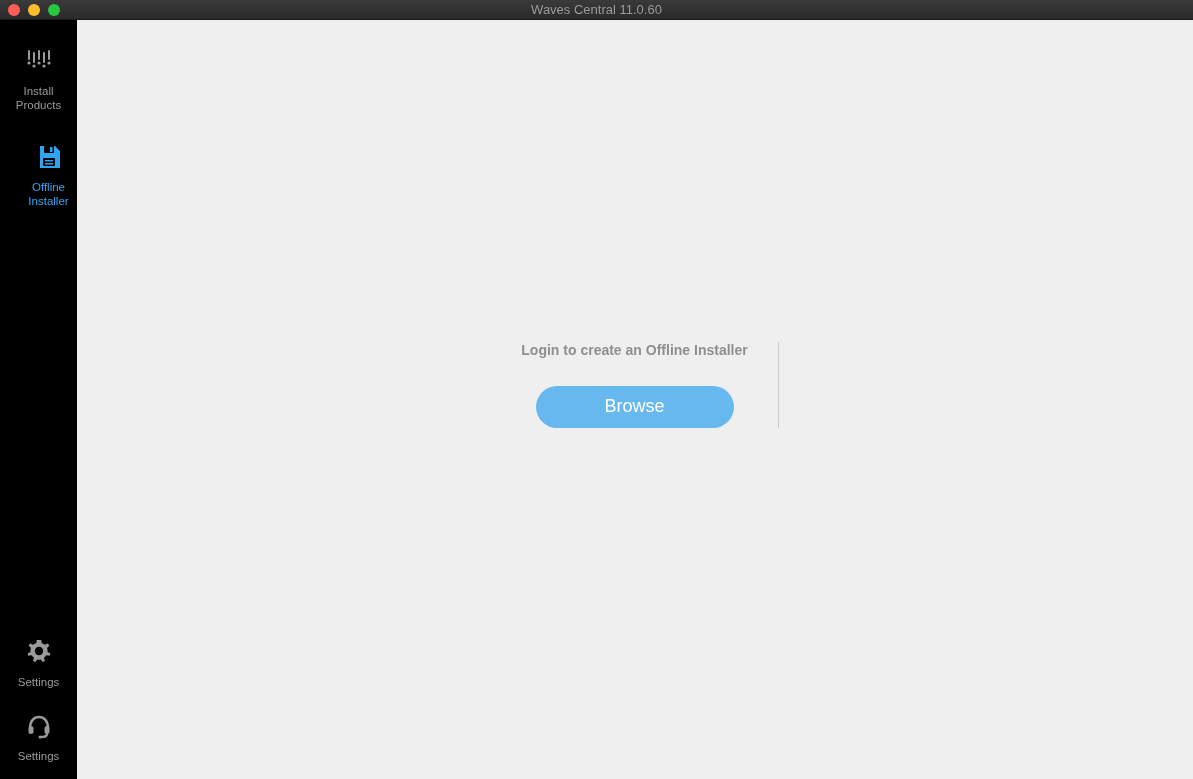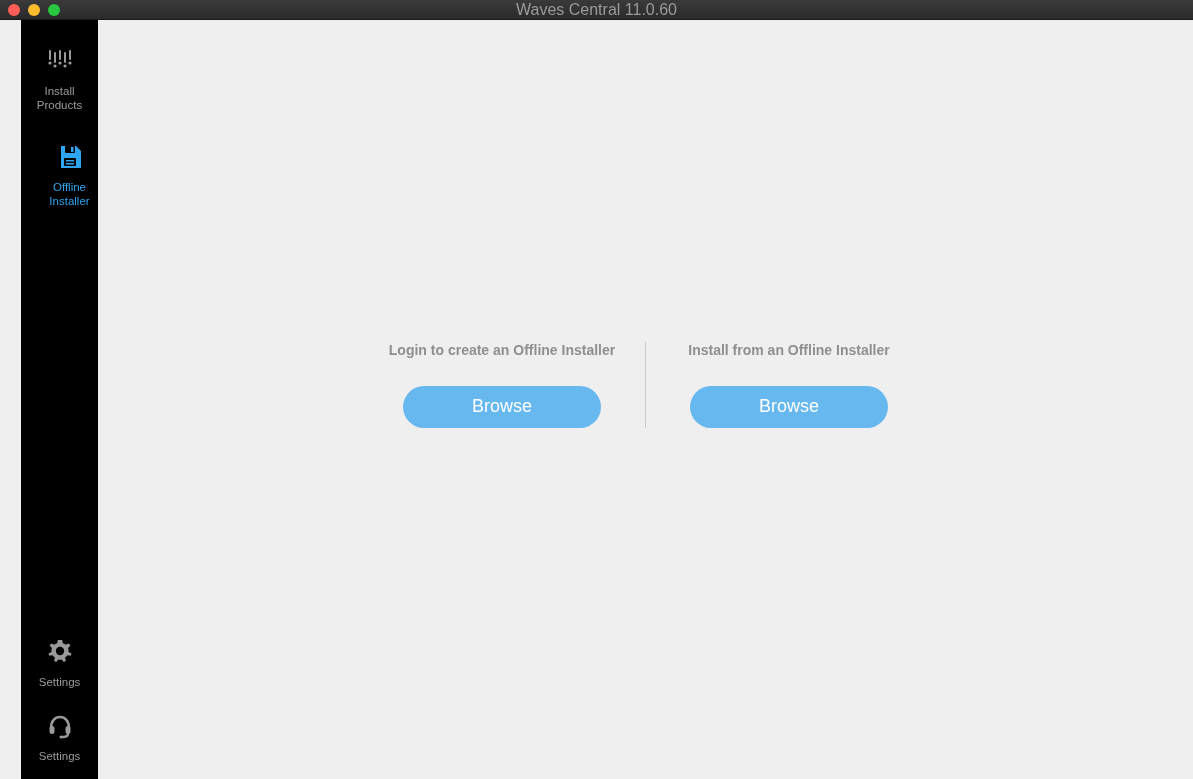--- a/index.html
+++ b/index.html
@@ -35,27 +35,26 @@
     }
     .tl-close { background: #ff5f57; }
     .tl-min   { background: #ffbd2e; }
     .tl-max   { background: #28c840; }
     .titlebar-title {
       position: absolute;
       left: 0;
       right: 0;
       text-align: center;
       color: #9a9a9a;
-      font-size: 16px;
+      font-size: 13px;
       pointer-events: none;
     }
     .app {
       display: flex;
       height: calc(100% - 20px);
-      margin-left: 21px;
     }
     .sidebar {
       width: 77px;
       background: #000;
       display: flex;
       flex-direction: column;
       align-items: center;
       padding-top: 26px;
       padding-bottom: 16px;
     }
@@ -235,19 +234,15 @@
     </div>
   </div>
 
   <div class="content">
     <div class="panels">
       <div class="panel">
         <div class="panel-text">Login to create an Offline Installer</div>
         <button class="panel-button">Browse</button>
       </div>
       <div class="divider"></div>
-      <div class="panel">
-        <div class="panel-text">Install from an Offline Installer</div>
-        <button class="panel-button">Browse</button>
-      </div>
     </div>
   </div>
 </div>
 
 </body></html>

